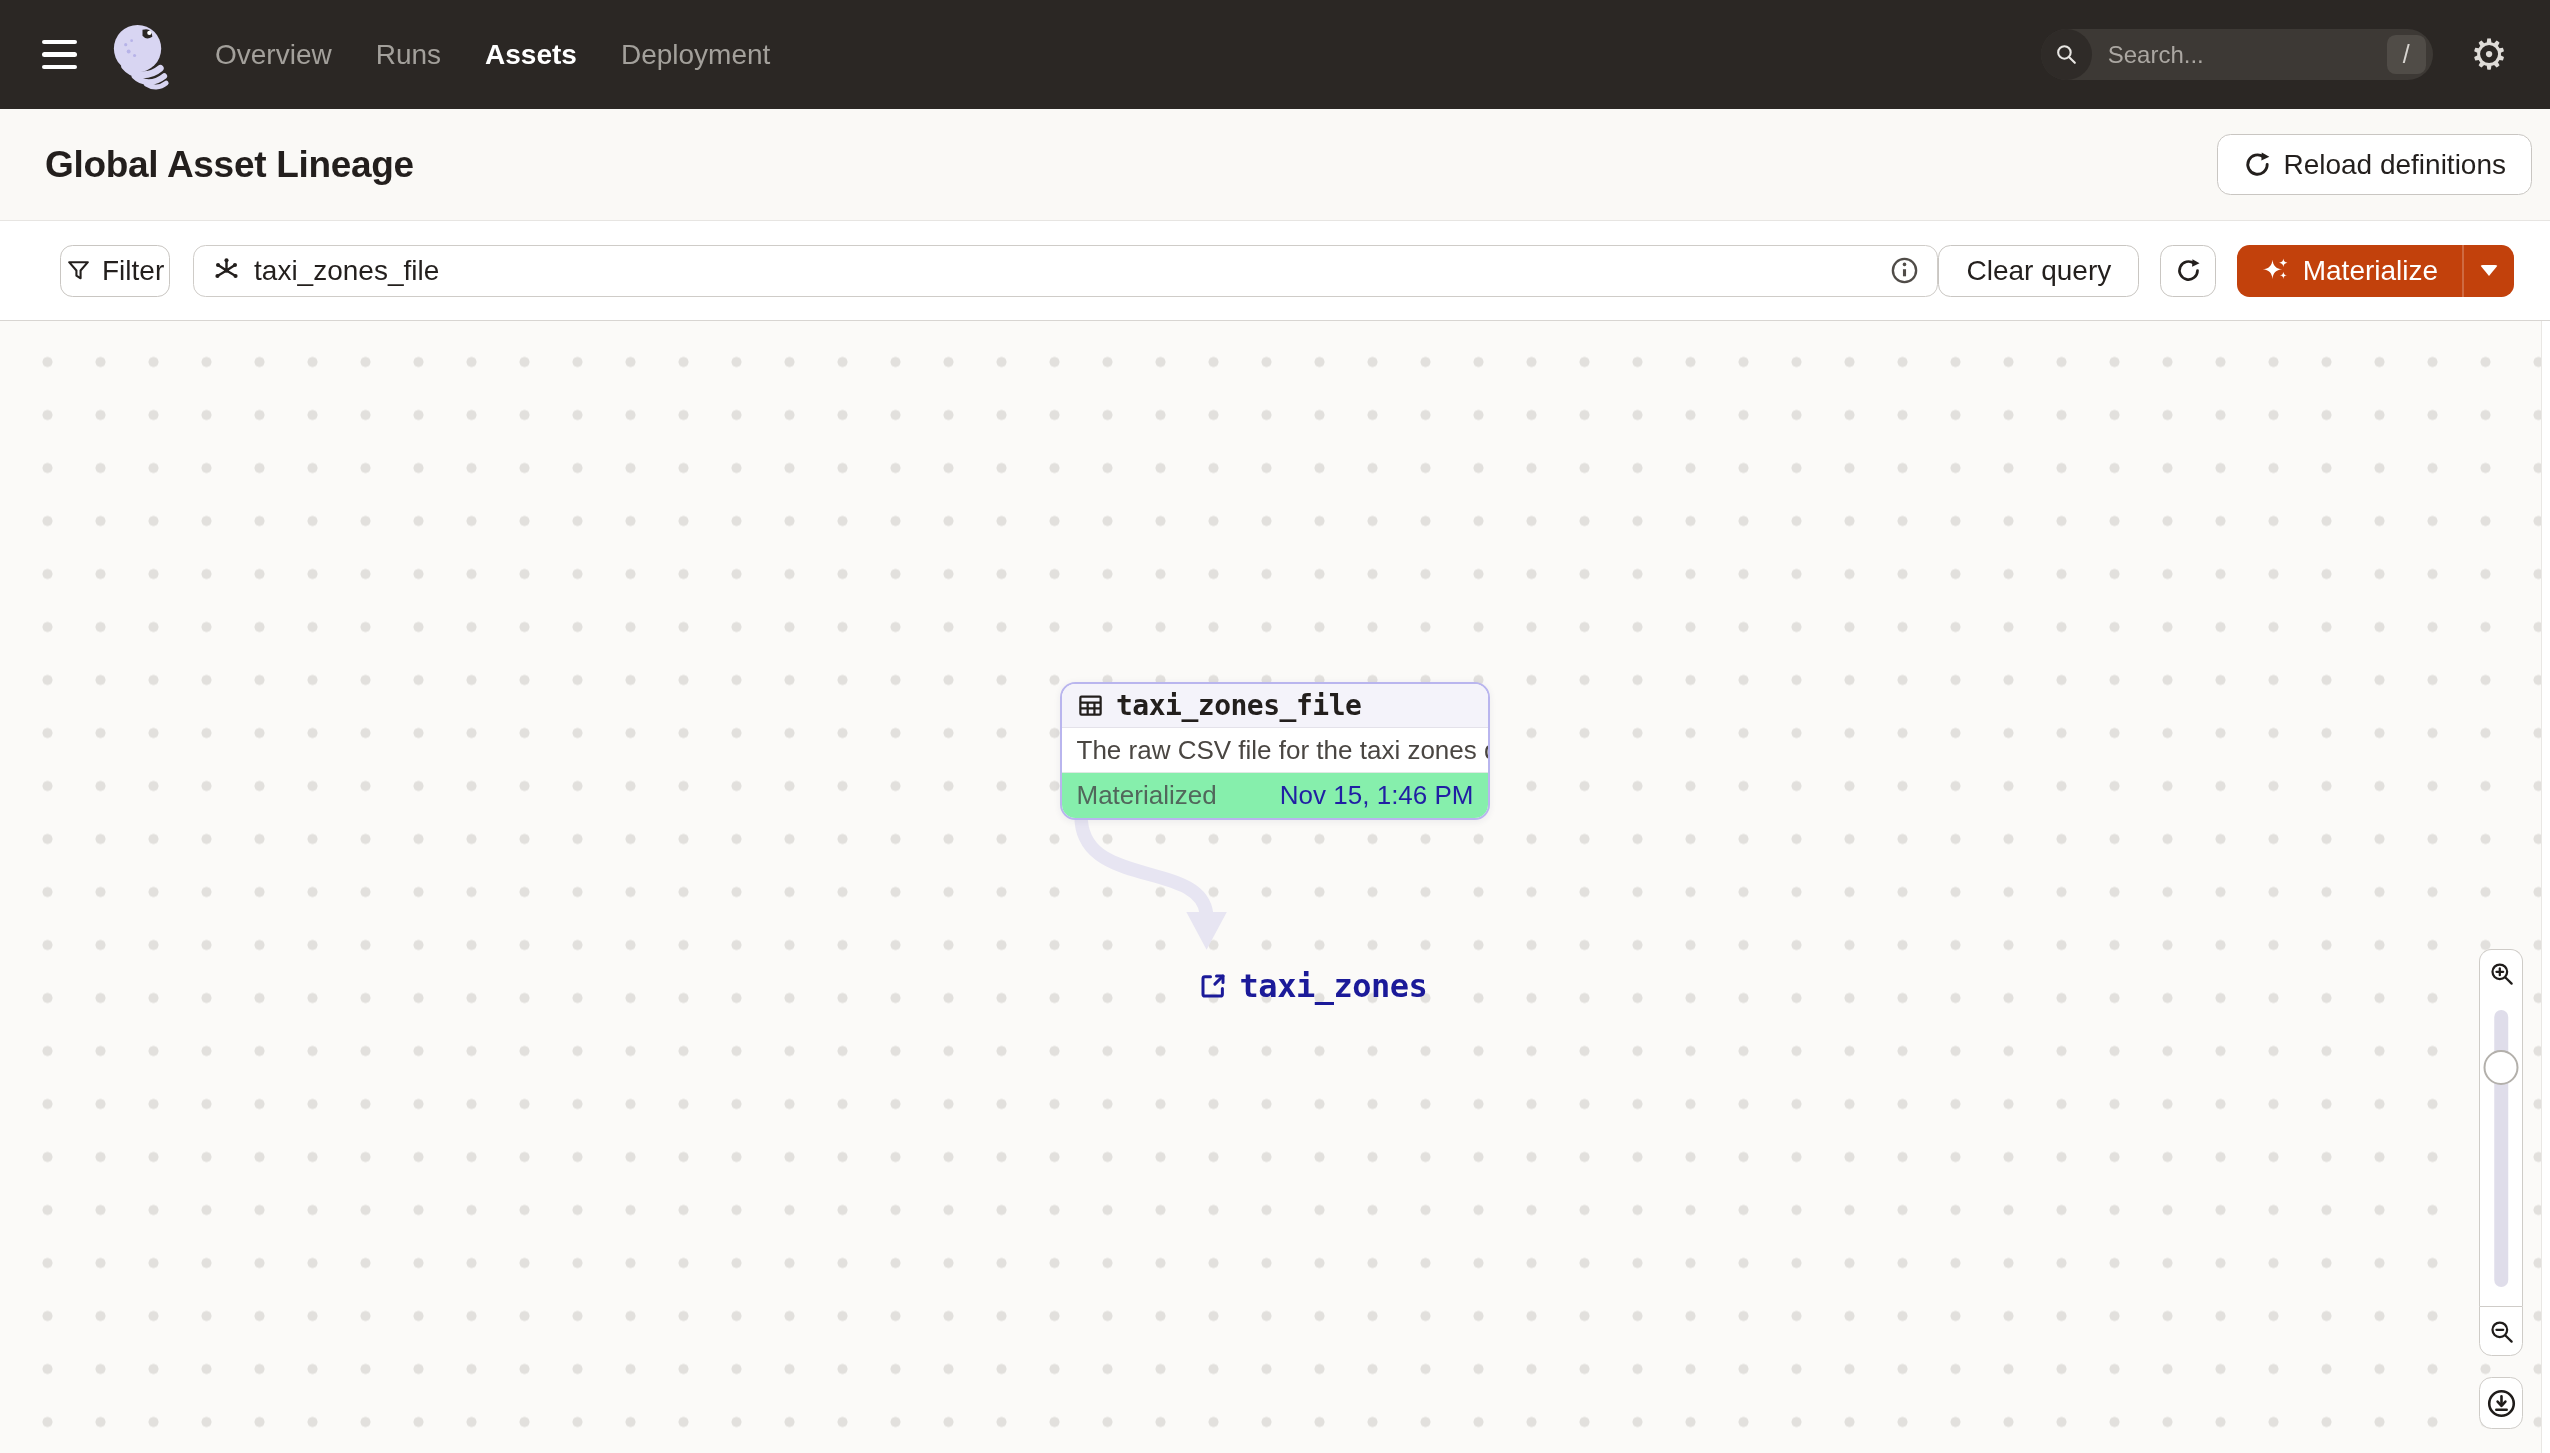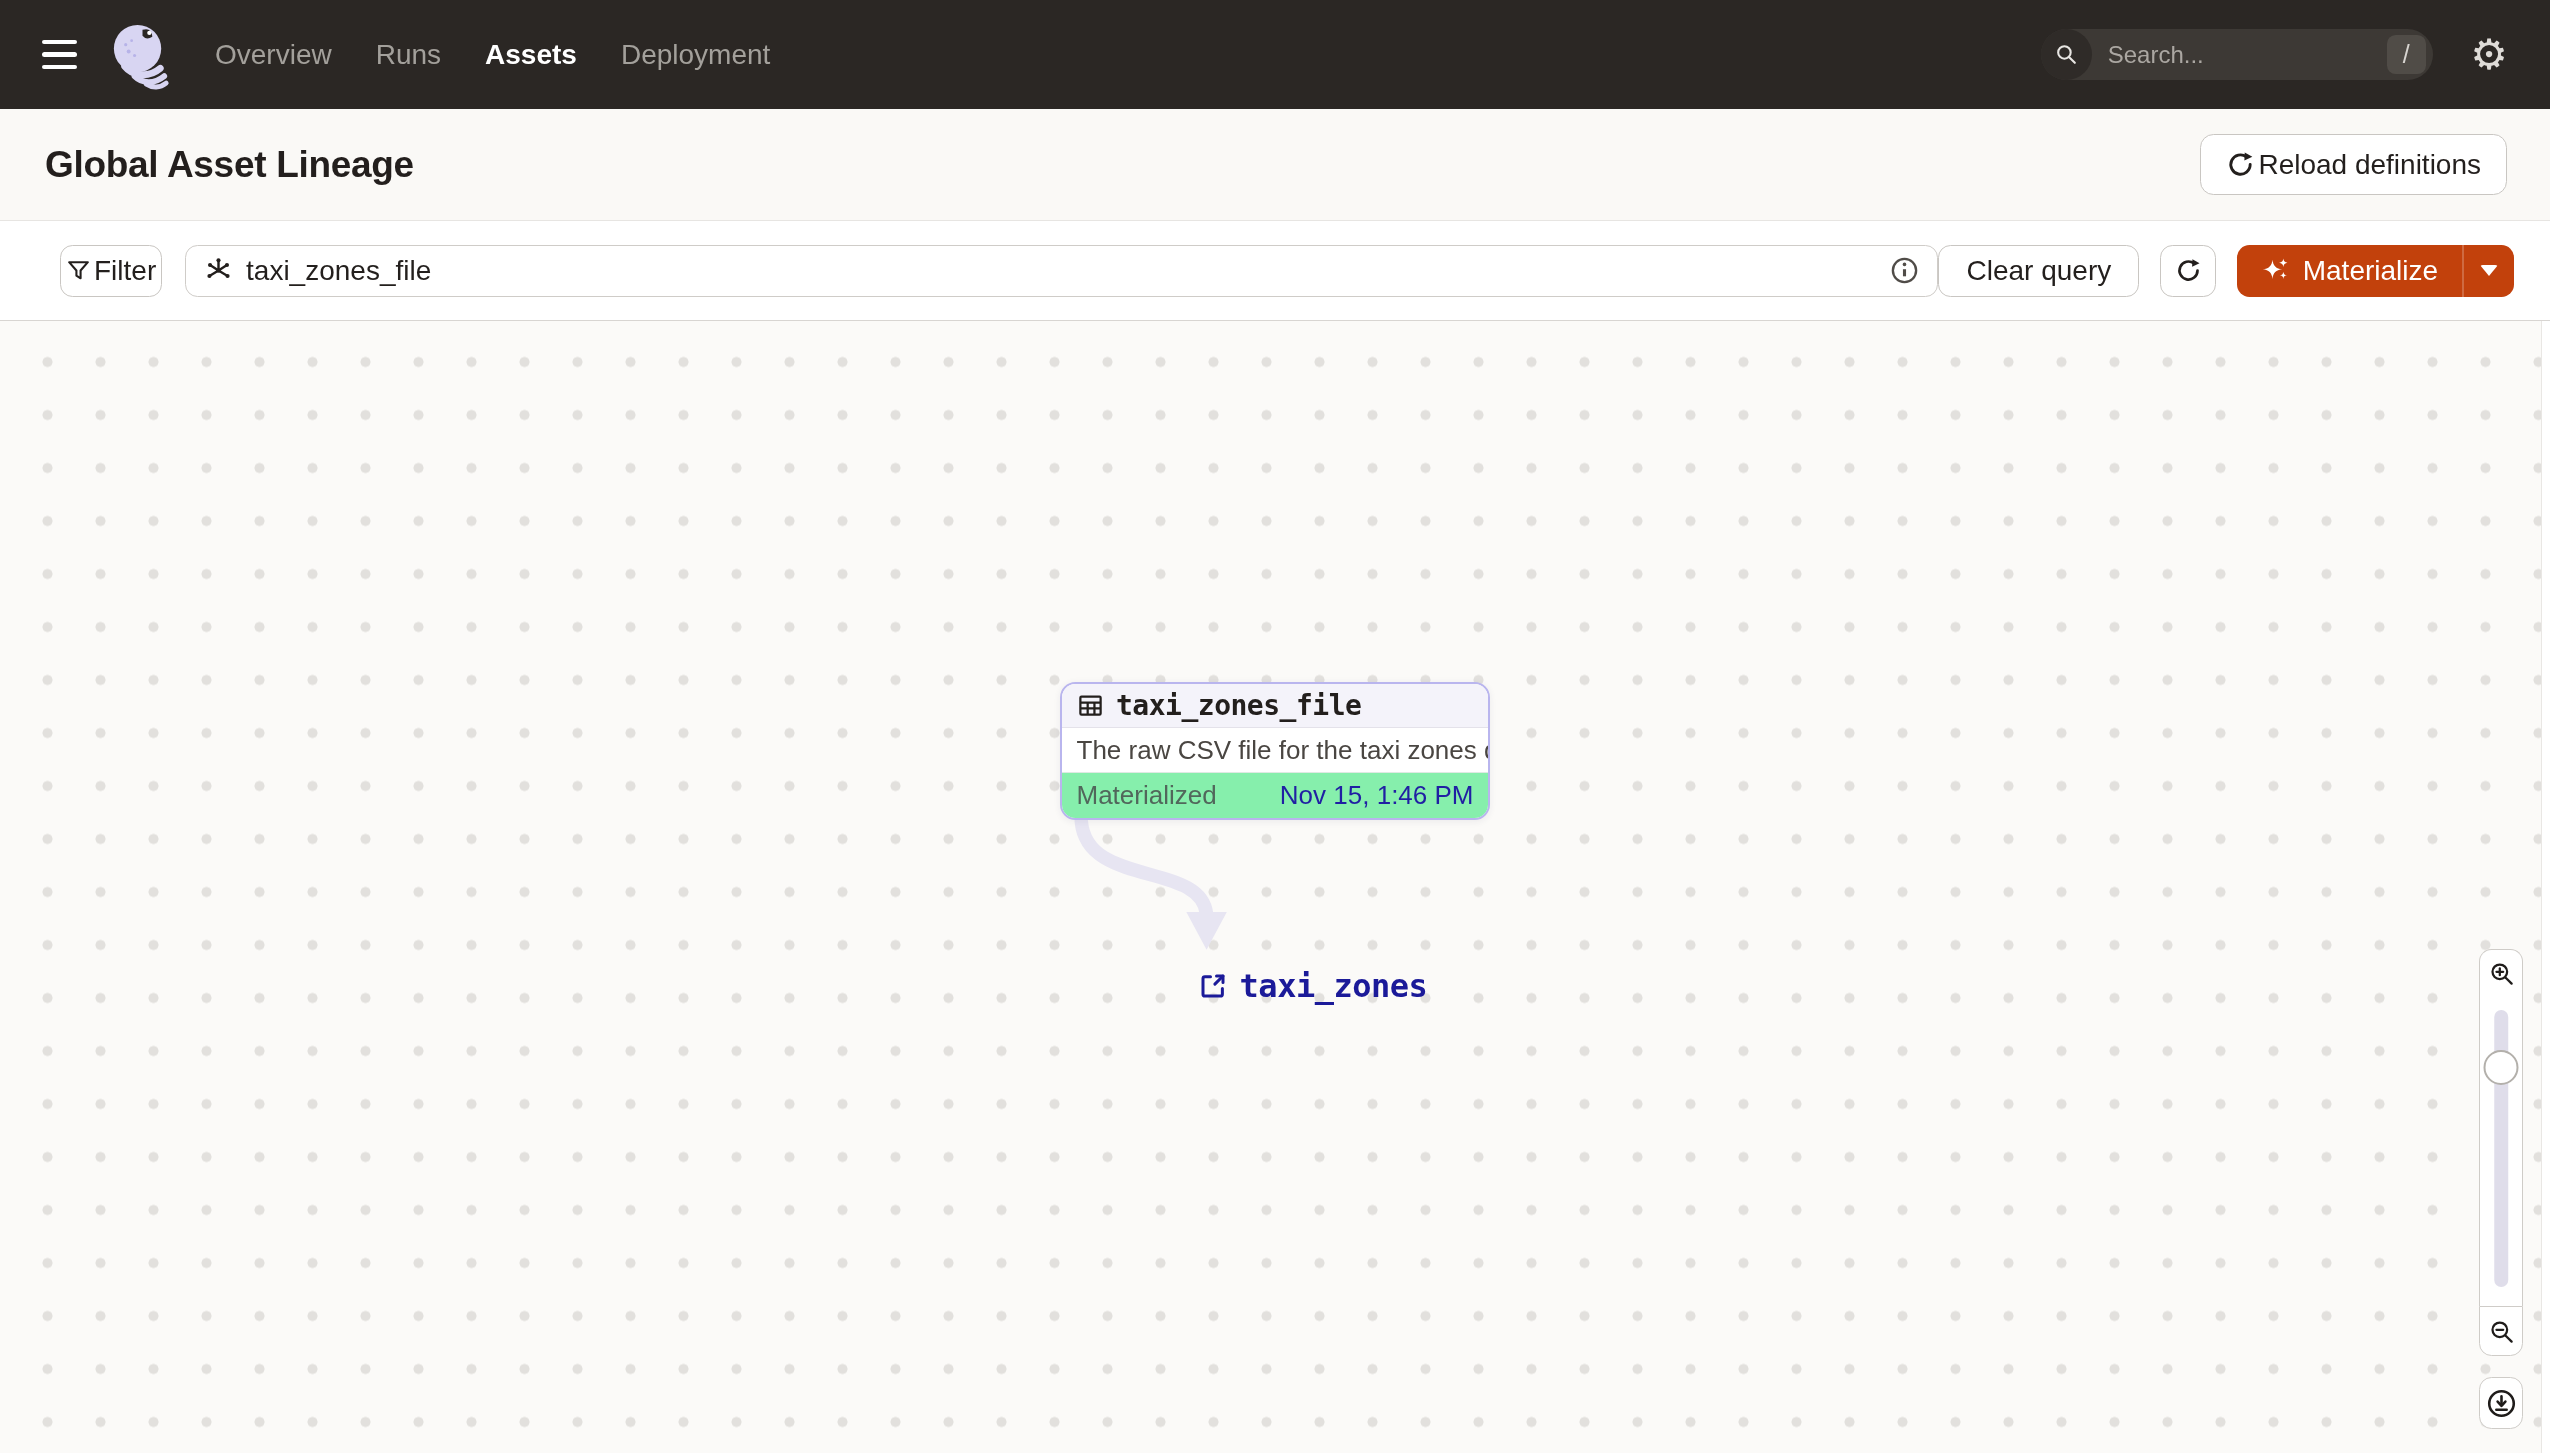--- a/index.html
+++ b/index.html
@@ -18,24 +18,24 @@
   .topbar-spacer { flex:1; }
   .search-pill { width:392px; height:51px; background:#3D3935; border-radius:26px; display:flex; align-items:center; margin-right:37px; }
   .search-icon-wrap { width:51px; height:51px; border-radius:26px; background:#2F2B28; display:flex; align-items:center; justify-content:center; color:#E8E6E3; flex:0 0 auto; }
   .search-icon-wrap svg { width:25px; height:25px; }
   .search-input { flex:1; background:transparent; border:none; outline:none; color:#E8E6E3; font-size:24px; margin-left:15.4px; min-width:0; }
   .search-input::placeholder { color:#ABA7A2; }
   .kbd-slash { width:39px; height:39px; background:#504C47; color:#D8D5D1; border-radius:8.7px; font-size:25px; display:flex; align-items:center; justify-content:center; margin-right:7.7px; flex:0 0 auto; }
   .gear { font-size:42px; color:#DFDCD8; cursor:pointer; line-height:1; }
 
   
-  .page-header { height:112px; background:#FAF9F6; border-bottom:1px solid #E7E5E2; display:flex; align-items:center; padding:0 43px 0 45px; }
+  .page-header { height:112px; background:#FAF9F6; border-bottom:1px solid #E7E5E2; display:flex; align-items:center; padding:0 18px 0 45px; }
   .page-title { font-size:37px; font-weight:700; color:#231F1D; letter-spacing:-0.3px; }
   .ph-spacer { flex:1; }
-  .btn { display:flex; align-items:center; justify-content:center; gap:3px; background:#FFFFFF; border:1.9px solid #C9C6C2; border-radius:13.5px; font-size:28px; color:#231F1D; cursor:pointer; }
+  .btn { display:flex; align-items:center; justify-content:center; gap:11px; background:#FFFFFF; border:1.9px solid #C9C6C2; border-radius:13.5px; font-size:28px; color:#231F1D; cursor:pointer; }
   .reload-btn { height:61px; padding:0 25px; }
   .reload-btn svg, .icon-24 { width:29px; height:29px; }
 
   
   .toolbar { height:100px; background:#FFFFFF; border-bottom:1px solid #D8D5D2; display:flex; align-items:center; padding:0 36px; }
   .filter-btn { height:52px; padding:0 5px; border-radius:12.5px;margin-left:24px; }
   .filter-btn svg { width:25px; height:25px; }
   .query-wrap { flex:1; height:52px; margin-left:23px; border:1.9px solid #CFCCC8; border-radius:12.5px; display:flex; align-items:center; padding:0 17.3px; background:#FFFFFF; }
   .query-wrap svg.gq { width:29px; height:29px; color:#231F1D; flex:0 0 auto; }
   .query-input { flex:1; border:none; outline:none; font-size:28px; color:#231F1D; margin-left:13.5px; min-width:0; background:transparent; }

